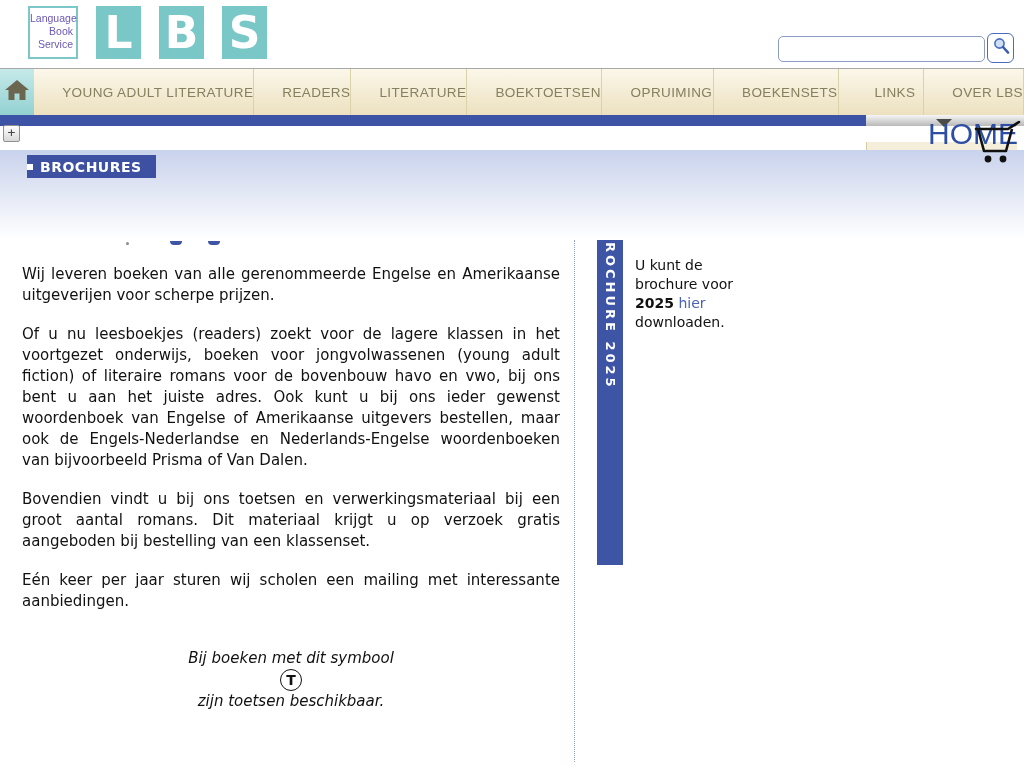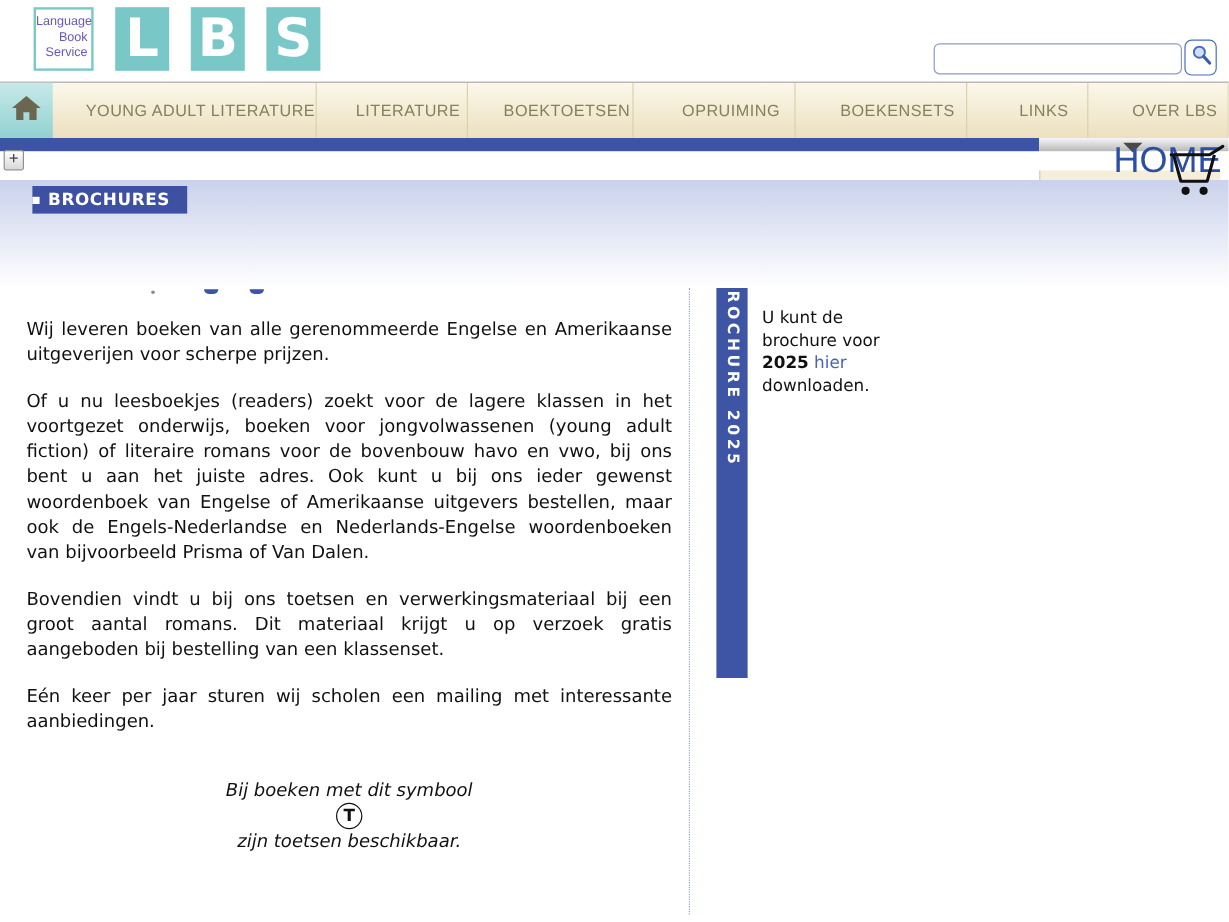--- a/index.html
+++ b/index.html
@@ -171,20 +171,21 @@
 
   <div id="menubar">
     <div id="home-tab">
       <span>
         <svg width="26" height="24" viewBox="0 0 26 24">
           <path d="M13 2 L25 12 L21.5 12 L21.5 22 L15.5 22 L15.5 15.5 L10.5 15.5 L10.5 22 L4.5 22 L4.5 12 L1 12 Z" fill="#6b6650"></path>
         </svg>
       </span>
     </div>
     <div class="menu-item mi-0">YOUNG ADULT LITERATURE</div>
+    <div class="menu-item mi-1">READERS</div>
     <div class="menu-item mi-2">LITERATURE</div>
     <div class="menu-item mi-3">BOEKTOETSEN</div>
     <div class="menu-item mi-4">OPRUIMING</div>
     <div class="menu-item mi-5">BOEKENSETS</div>
     <div class="menu-item mi-6">LINKS</div>
     <div class="menu-item mi-7">OVER LBS</div>
     <div class="menu-filler"></div>
   </div>
 
   <div id="bluebar"></div>

